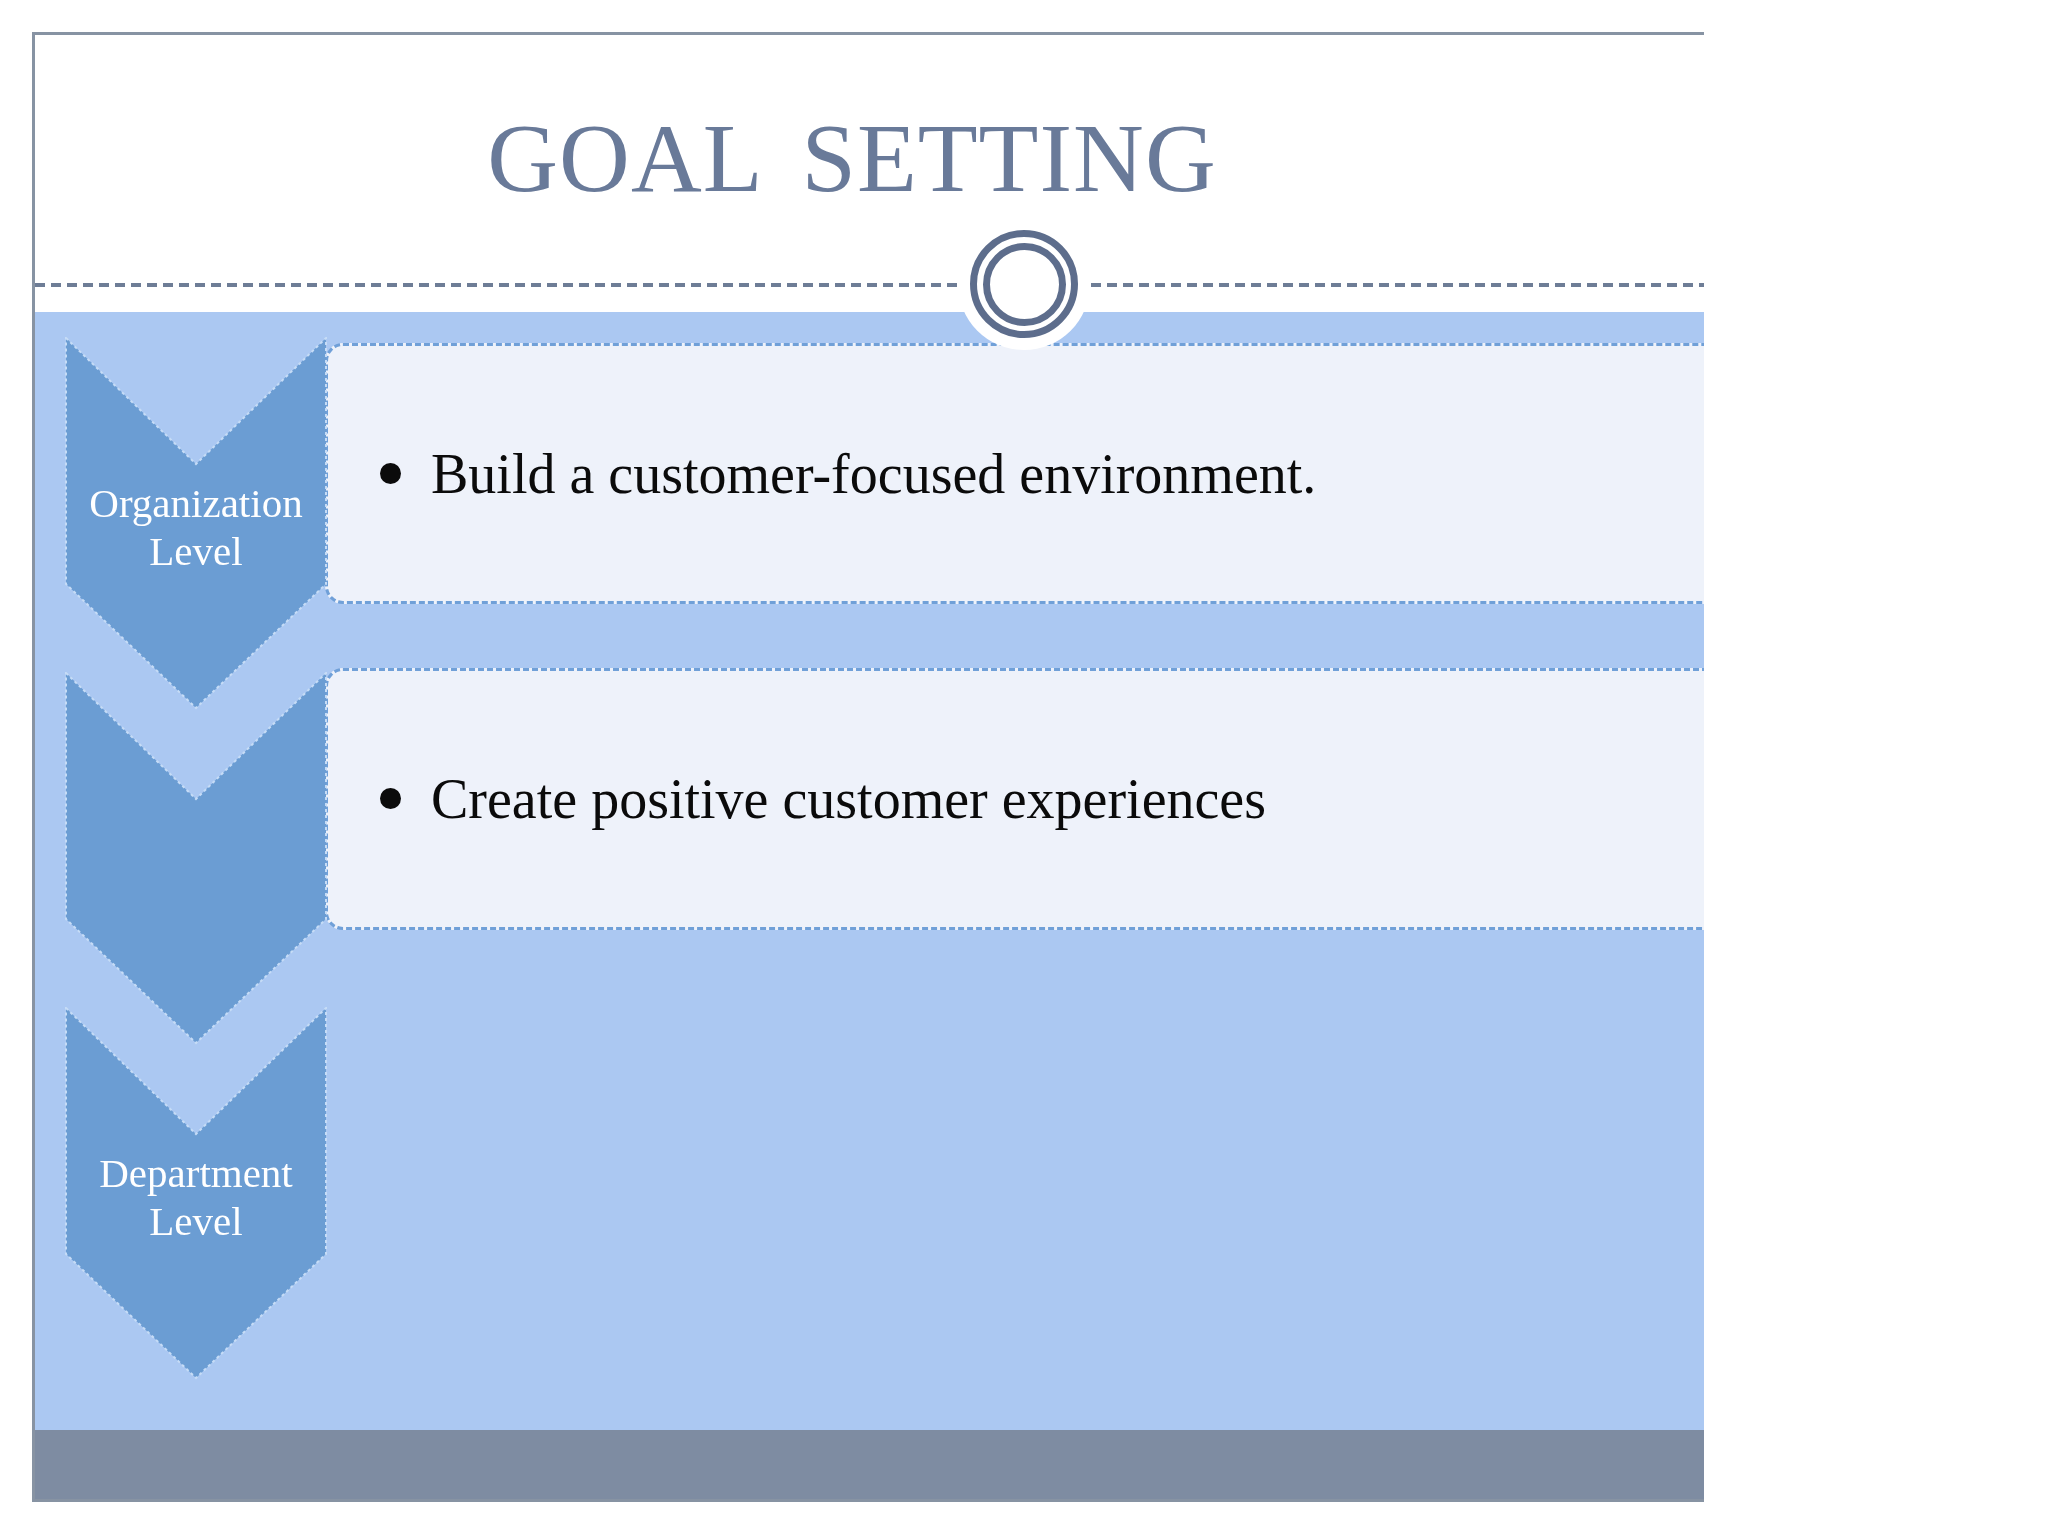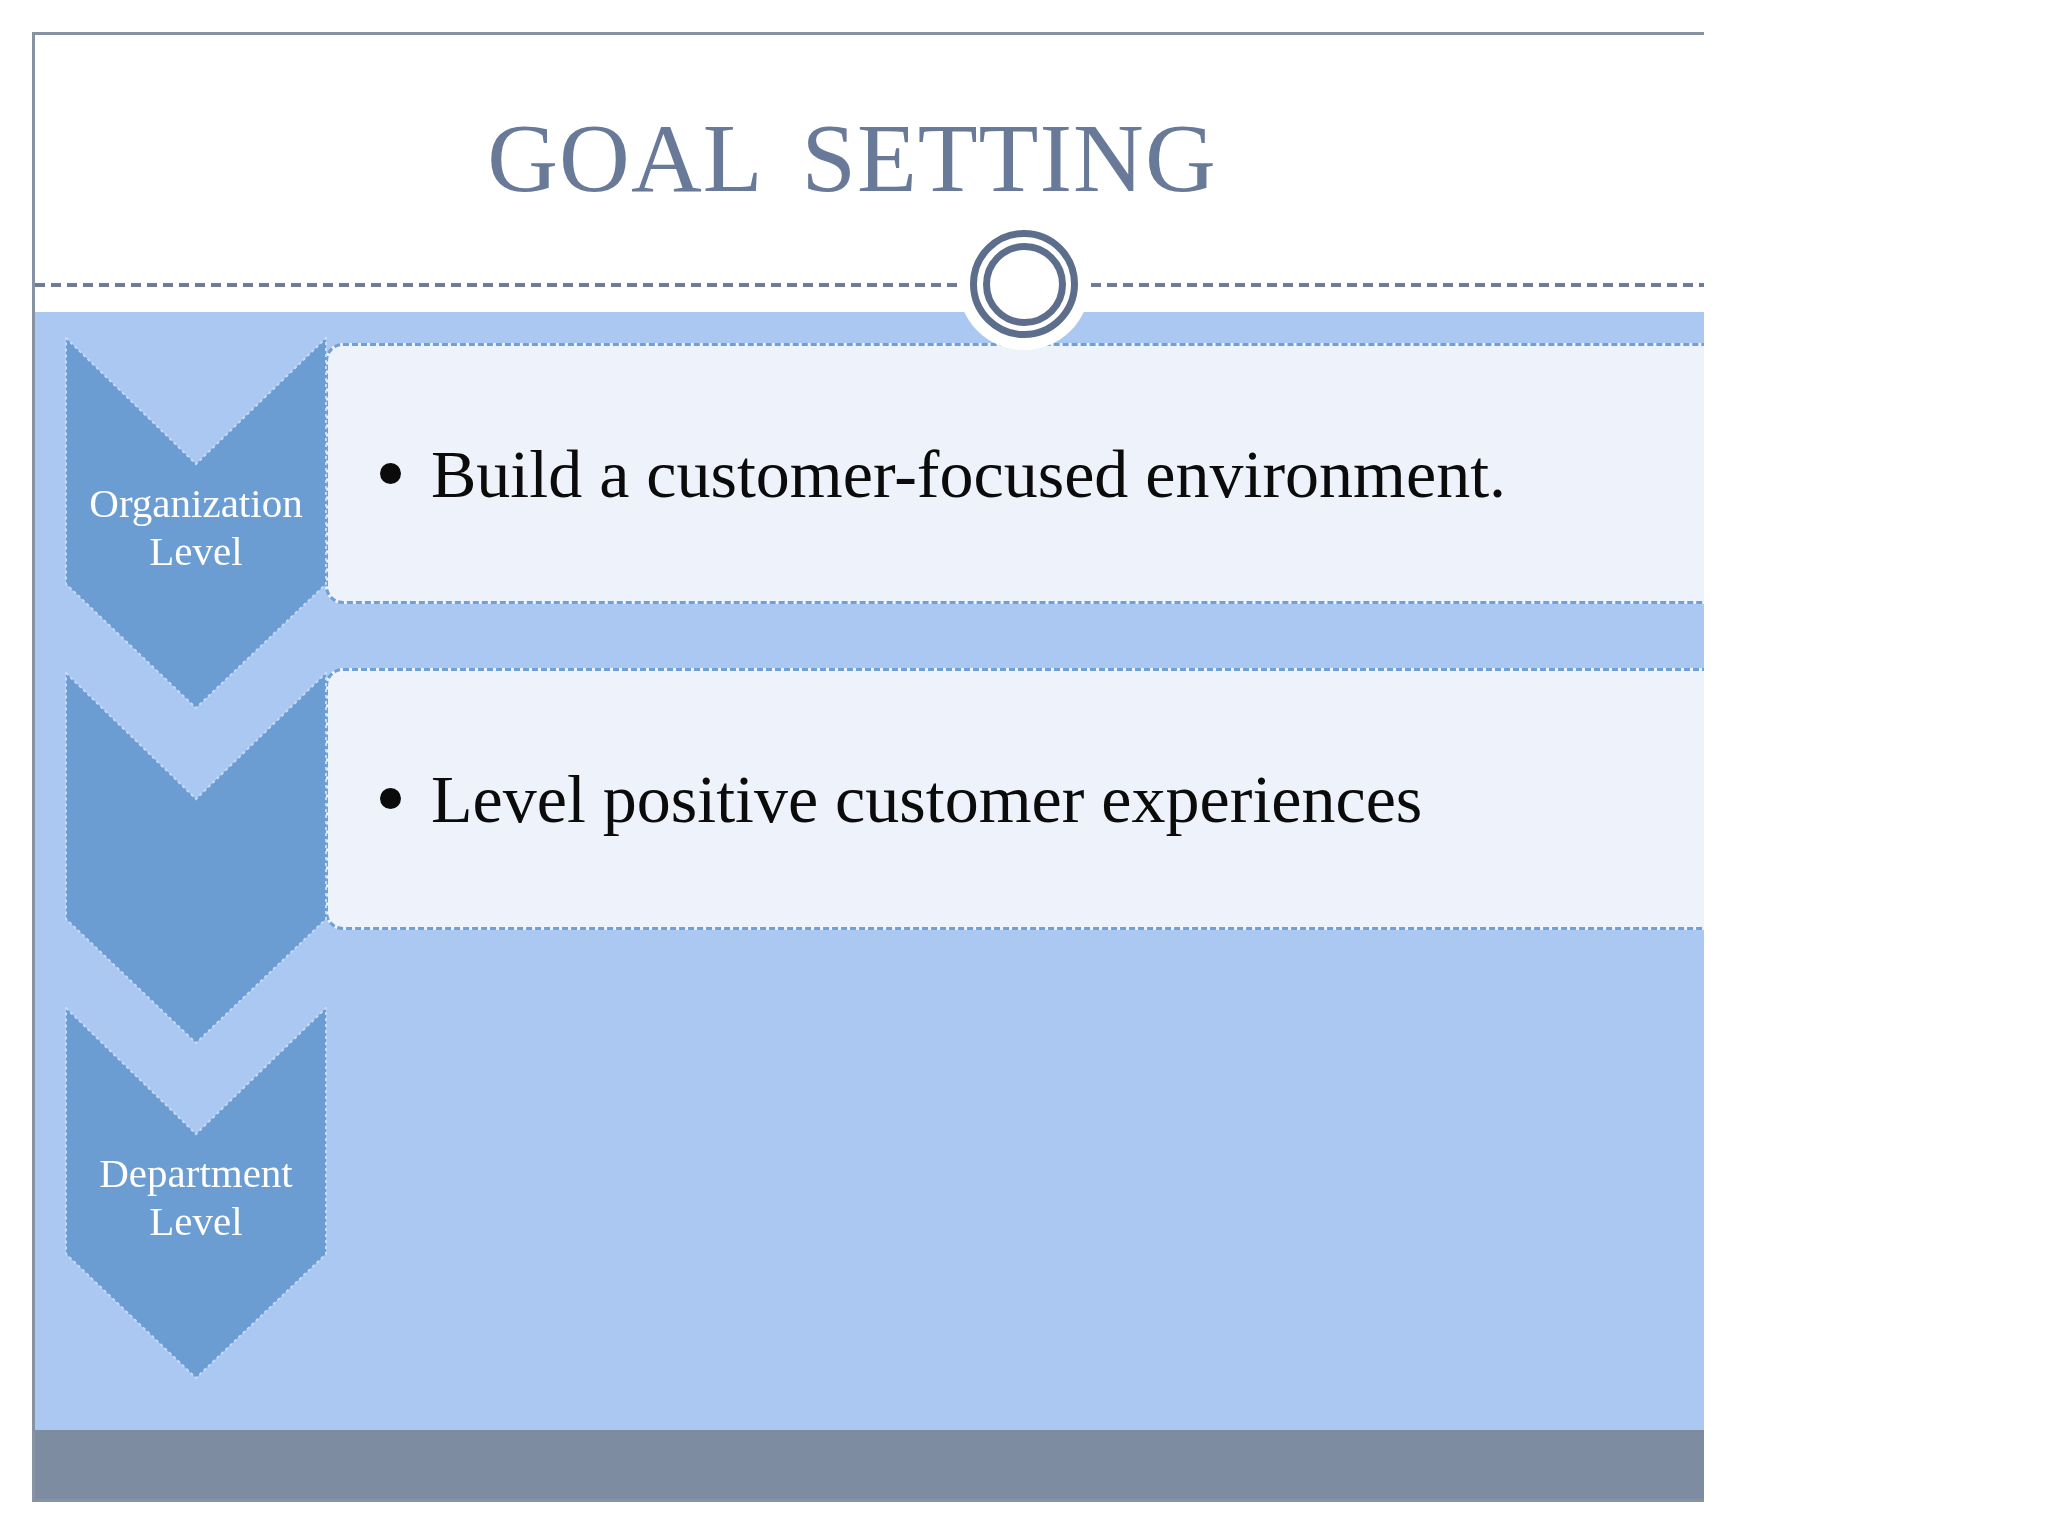--- a/index.html
+++ b/index.html
@@ -65,21 +65,21 @@
     background:var(--box-fill);border:3px dashed var(--box-border);border-radius:18px;
     display:flex;align-items:center;z-index:2;
     padding-left:52px;padding-right:70px;
   }
   .box-content{display:flex;align-items:flex-start;gap:30px;}
   .bullet{
     flex:0 0 auto;width:21px;height:21px;border-radius:50%;
     background:var(--box-text);margin-top:29px;
   }
   .box-text{
-    font-size:68px;line-height:80px;color:var(--box-text);
+    font-size:56px;line-height:80px;color:var(--box-text);
   }
 </style>
 </head>
 <body>
 
 <div class="page">
 
   <div class="band"></div>
 
   <div class="title">GOAL SETTING</div>
@@ -96,21 +96,21 @@
       <div class="box-text">Build a customer-focused environment.</div>
     </div>
   </div>
 
   <svg class="chevron" style="top:672px" viewBox="0 0 262 373" preserveAspectRatio="none">
     <polygon points="1,1 131,127 261,1 261,247 131,371 1,247" fill="var(--chevron-blue)" stroke="var(--chevron-stroke)" stroke-width="2" stroke-dasharray="3 3"></polygon>
   </svg>
   <div class="goal-box" style="top:668px;height:262px">
     <div class="box-content">
       <span class="bullet"></span>
-      <div class="box-text">Level positive customer experiences</div>
+      <div class="box-text">Create positive customer experiences</div>
     </div>
   </div>
 
   <svg class="chevron" style="top:1007px" viewBox="0 0 262 373" preserveAspectRatio="none">
     <polygon points="1,1 131,127 261,1 261,247 131,371 1,247" fill="var(--chevron-blue)" stroke="var(--chevron-stroke)" stroke-width="2" stroke-dasharray="3 3"></polygon>
   </svg>
   <div class="chev-label" style="top:1150px">Department Level</div>
 
   <div class="halo"></div>
   <div class="ring-outer">

